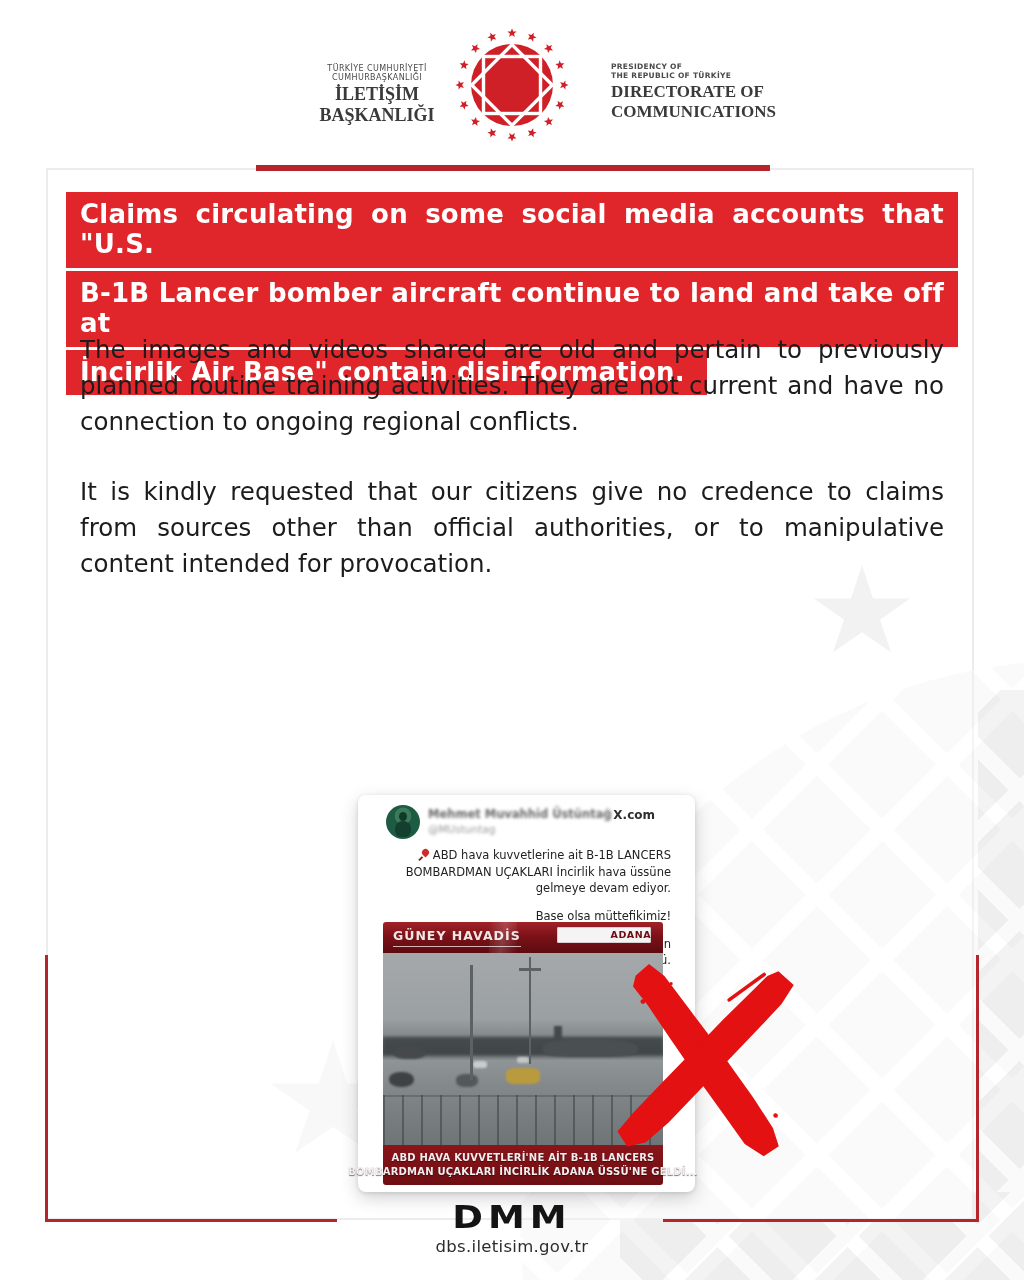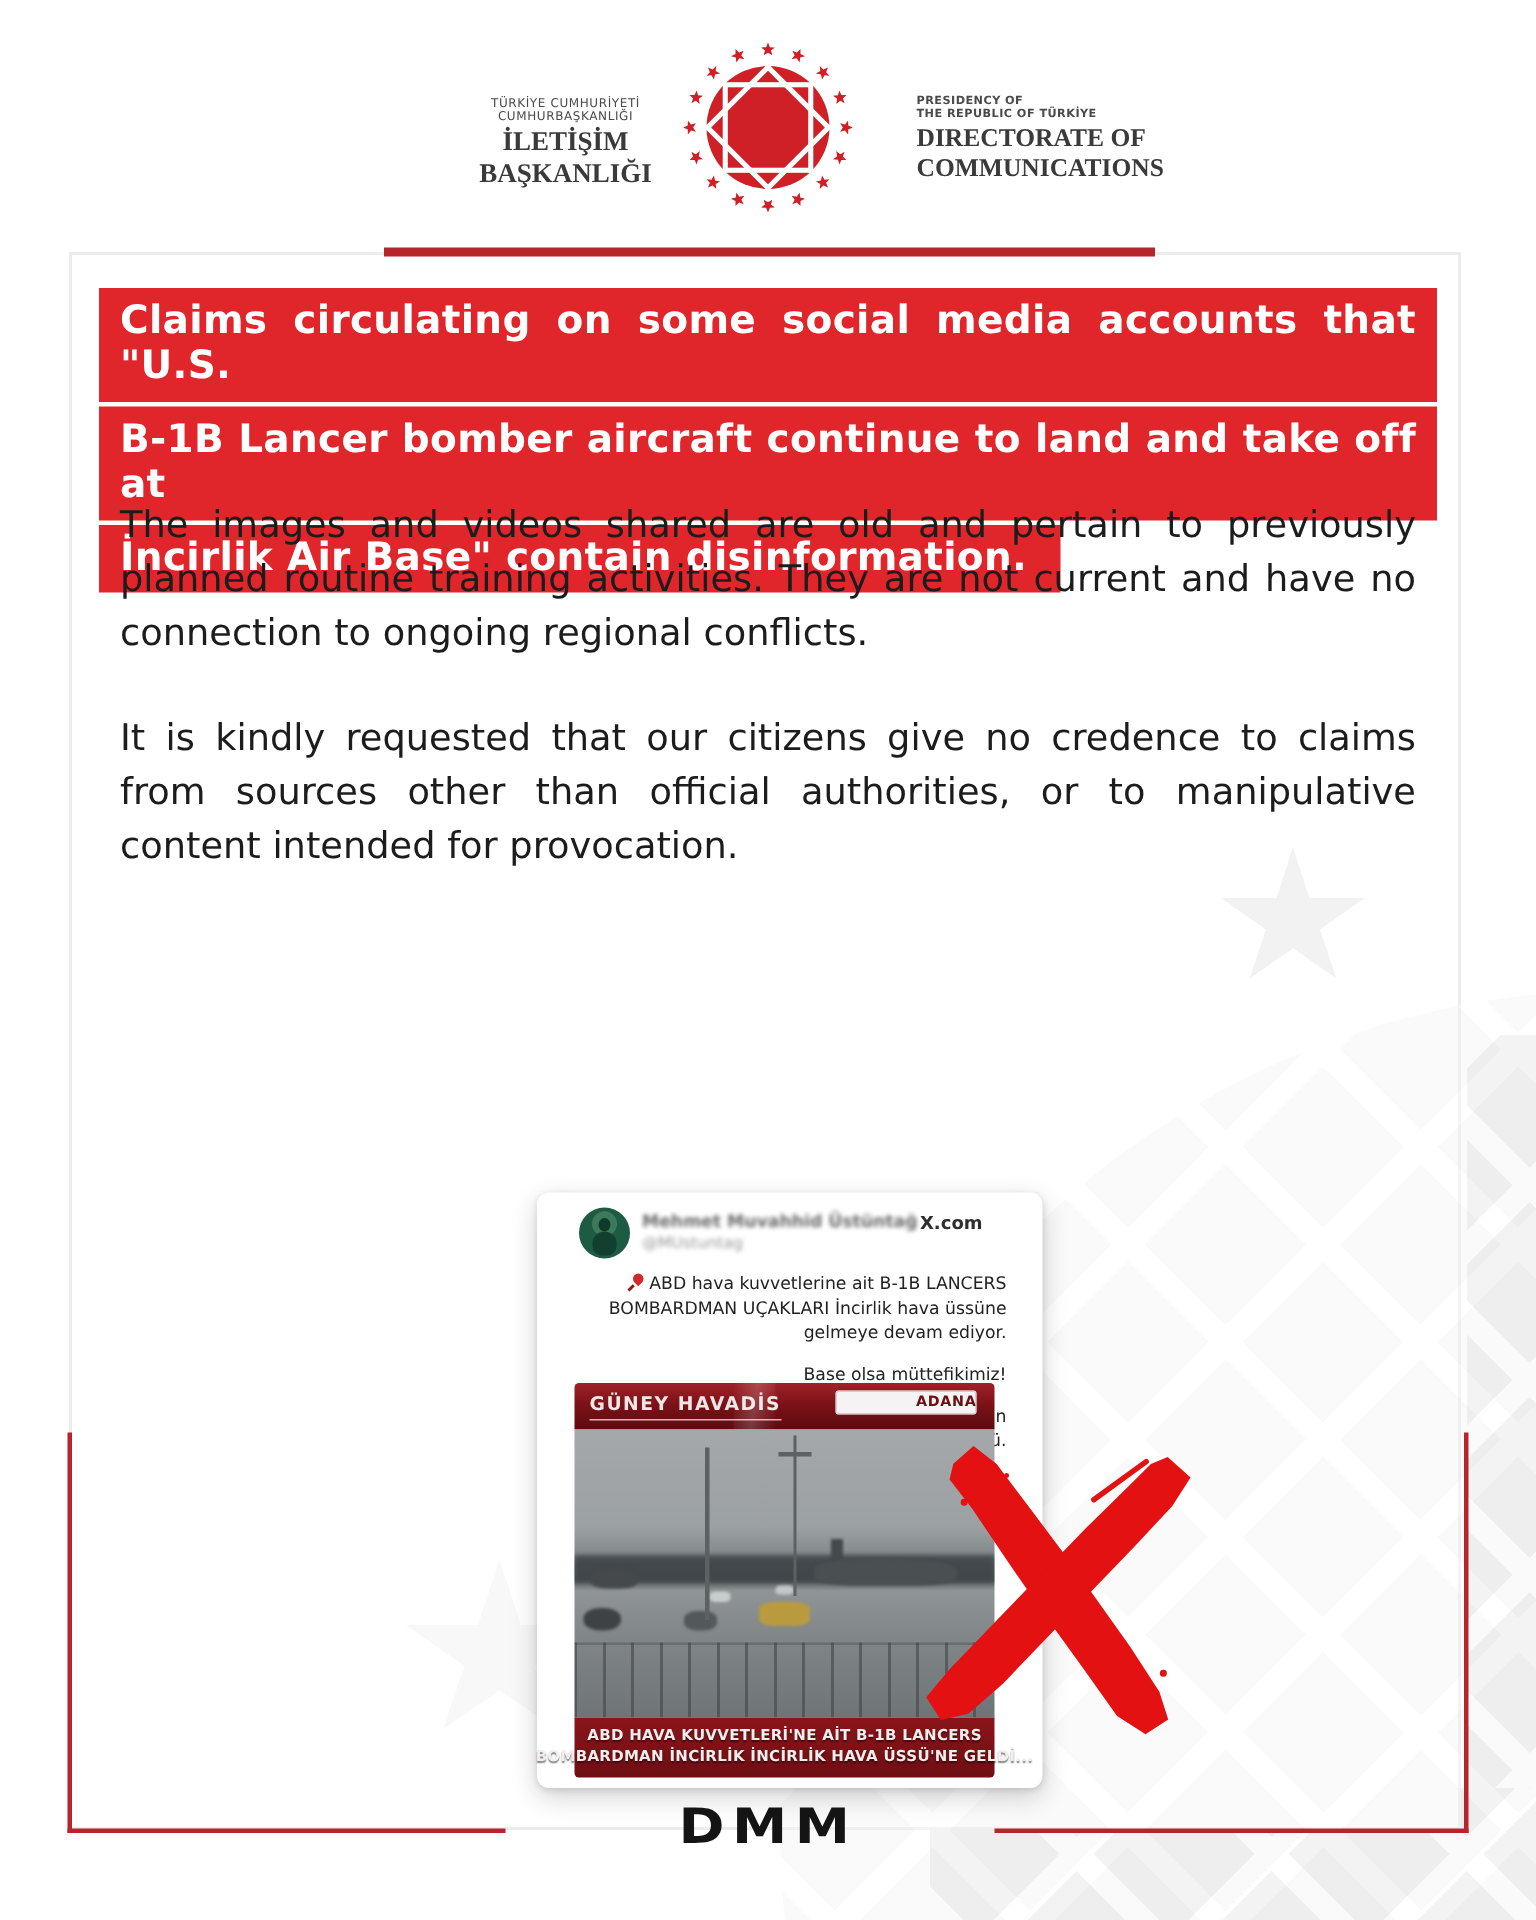--- a/index.html
+++ b/index.html
@@ -226,21 +226,21 @@
         <div class="ph ph-truck"></div>
         <div class="ph ph-mark1"></div>
         <div class="ph ph-mark2"></div>
         <div class="ph ph-pole1"></div>
         <div class="ph ph-pole2"></div>
         <div class="ph ph-arm"></div>
         <div class="ph ph-fence"></div>
       </div>
       <div class="n-caption">
         <div class="n-cap-line">ABD HAVA KUVVETLERİ'NE AİT B-1B LANCERS</div>
-        <div class="n-cap-line">BOMBARDMAN İNCİRLİK İNCİRLİK HAVA ÜSSÜ'NE GELDİ...</div>
+        <div class="n-cap-line">BOMBARDMAN UÇAKLARI İNCİRLİK ADANA ÜSSÜ'NE GELDİ...</div>
       </div>
     </div>
   </div>
 
   <svg class="xstamp" viewBox="0 0 200 220">
     <g fill="#e31111">
       <path d="M20,24 L34,10 L52,22 L78,52 L104,82 L132,116 L160,150 L184,182 L192,202 L176,214 L154,202 L126,168 L96,132 L64,92 L36,56 L18,36 Z"></path>
       <path d="M178,8 L196,22 L184,44 L158,76 L128,112 L98,148 L68,184 L44,208 L24,214 L12,198 L28,176 L58,140 L90,102 L122,64 L152,30 L166,14 Z"></path>
       <rect x="118" y="26" width="52" height="4" rx="2" transform="rotate(-40 144 28)"></rect>
       <rect x="22" y="178" width="54" height="4" rx="2" transform="rotate(-40 49 180)"></rect>
@@ -249,15 +249,16 @@
         <circle cx="170" cy="48" r="2.4"></circle>
       <circle cx="40" cy="196" r="2.2"></circle>
         <circle cx="186" cy="168" r="2.6"></circle>
       <circle cx="98" cy="96" r="2"></circle>
         <circle cx="60" cy="30" r="1.8"></circle>
     </g>
   </svg>
 
   <div class="footer">
     <div class="dmm">DMM</div>
+    <div class="url">dbs.iletisim.gov.tr</div>
   </div>
 
 </div>
 
 </body></html>

